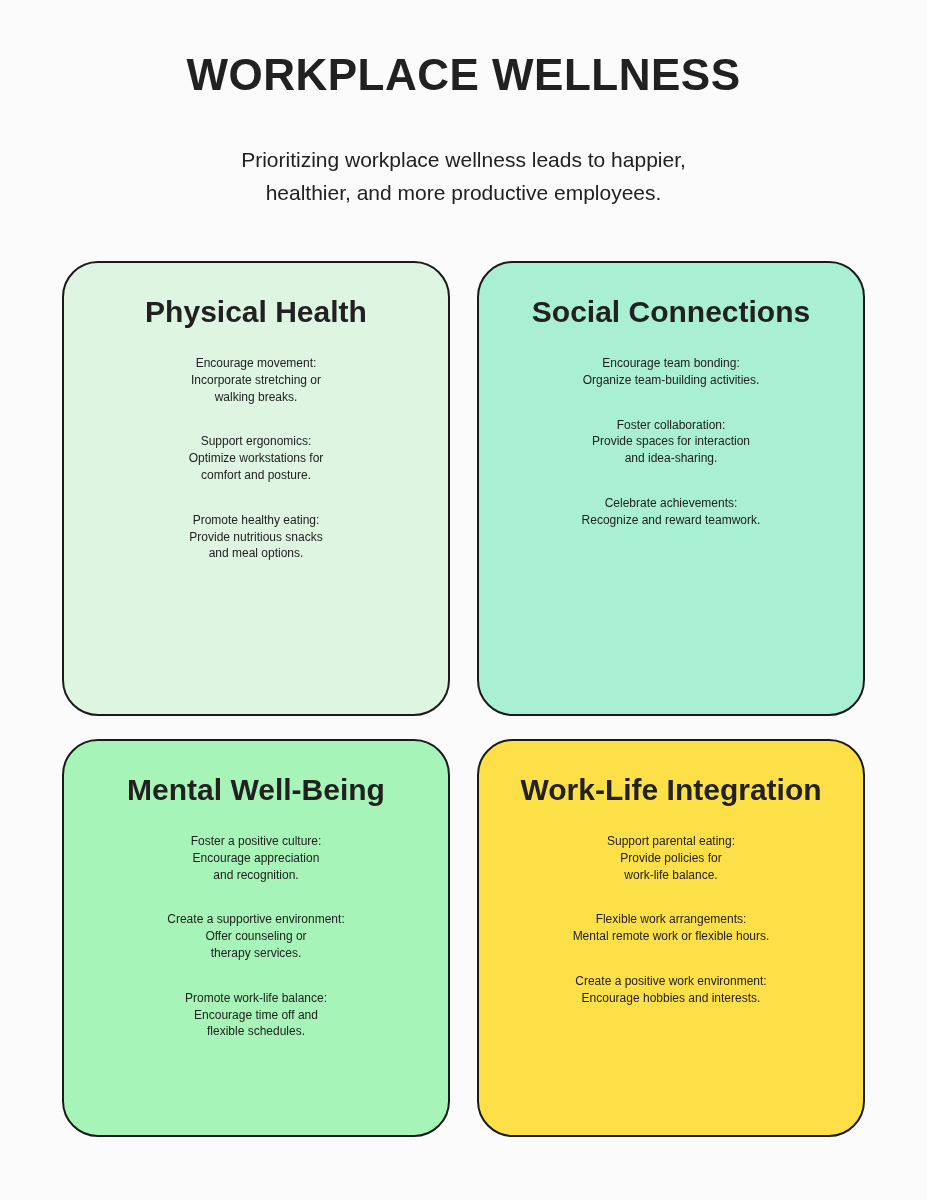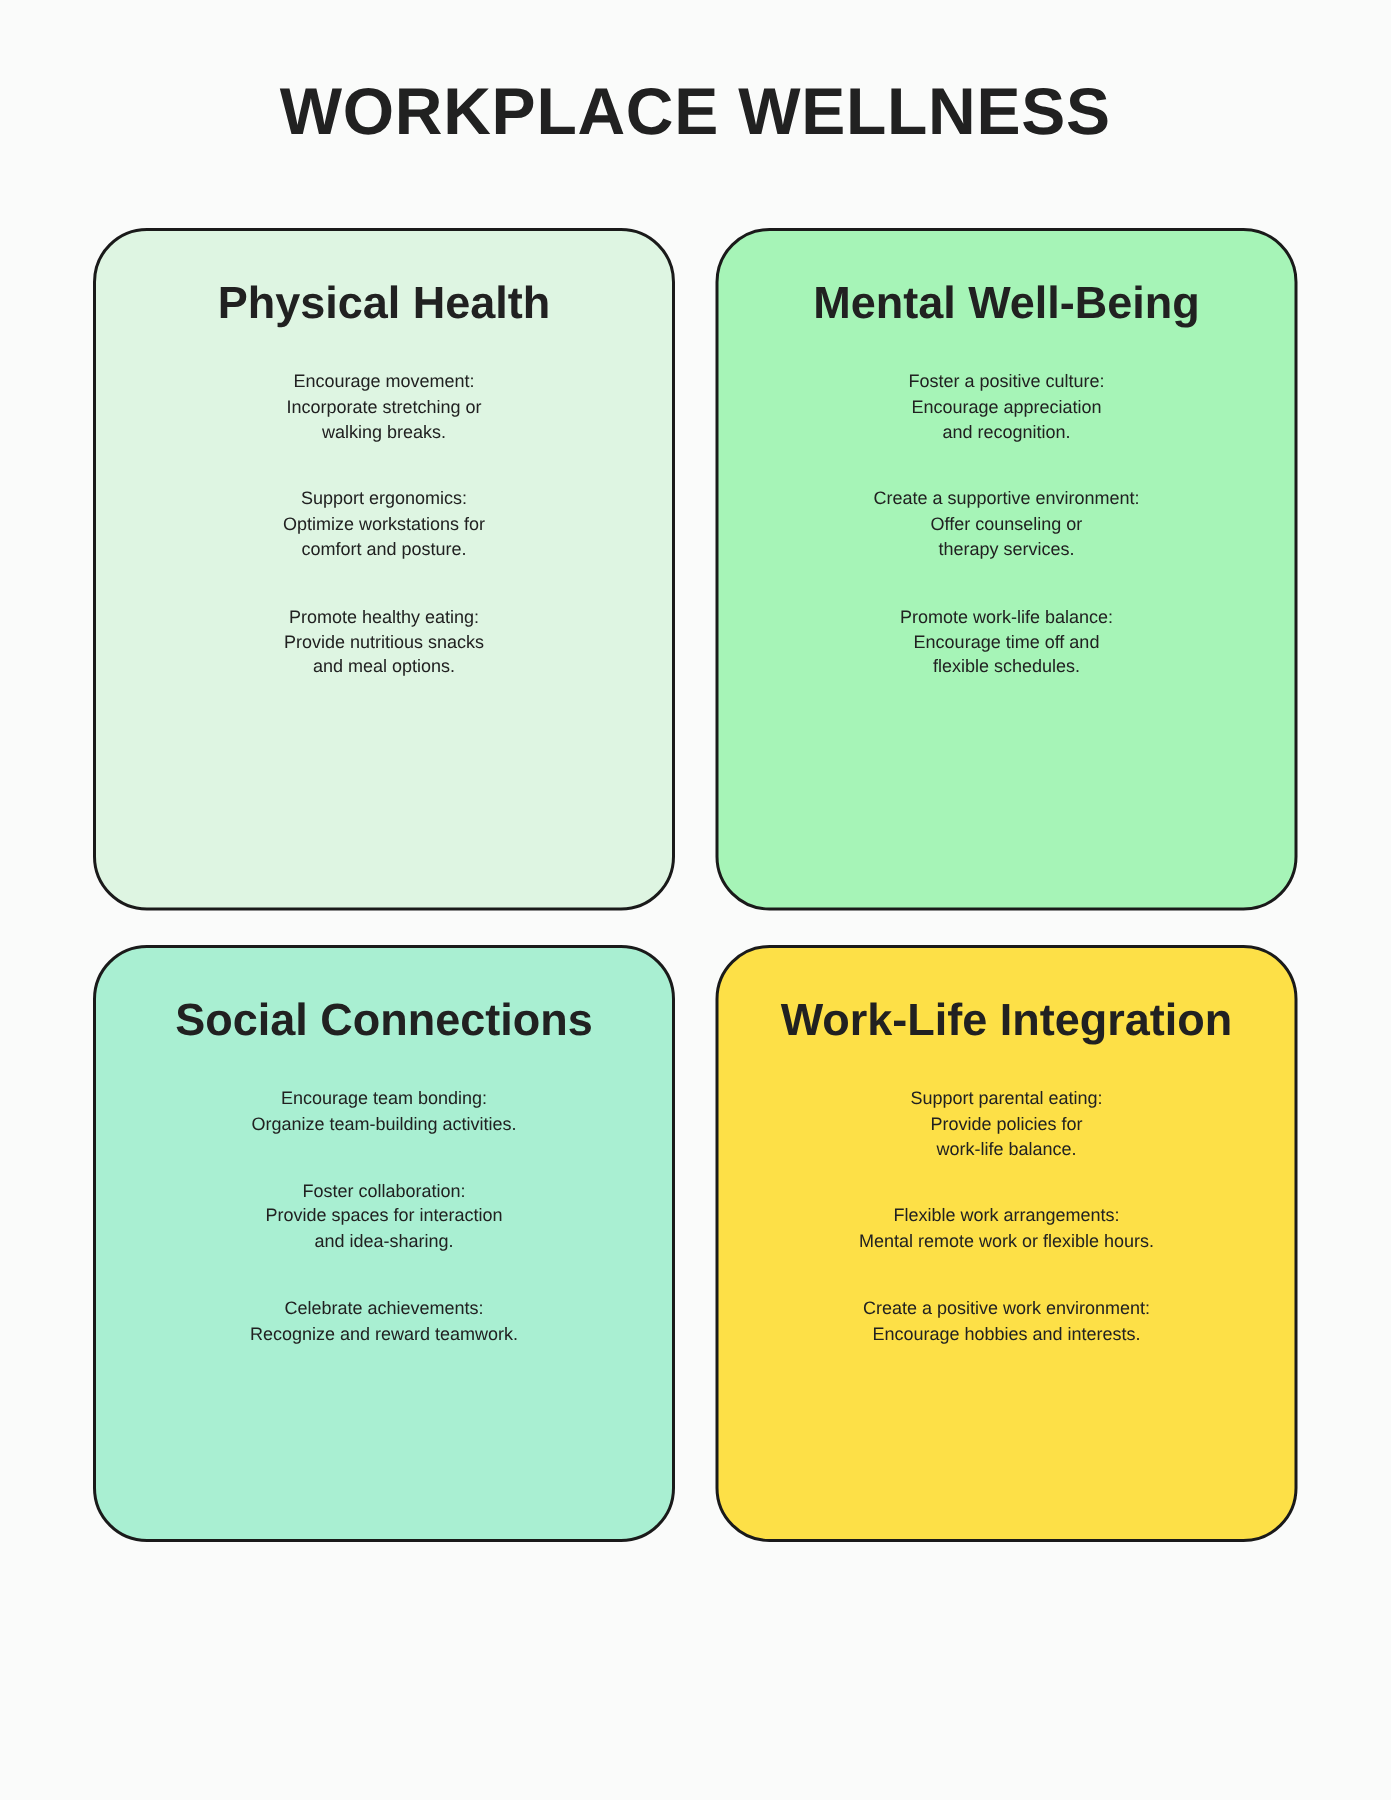--- a/index.html
+++ b/index.html
@@ -54,58 +54,60 @@
   }
   .card p:last-child { margin-bottom: 0; }
 </style>
 </head>
 <body>
 
 <div class="poster" style="background: rgb(250, 251, 250); color: rgb(33, 33, 33);">
 
   <h1 class="page-title">WORKPLACE WELLNESS</h1>
 
+  <p class="subtitle">Prioritizing workplace wellness leads to happier,
+healthier, and more productive employees.</p>
 
   <div class="grid">
 
     <section class="card" style="background: rgb(222, 245, 226); border-color: rgb(26, 26, 26);">
       <h2>Physical Health</h2>
       <p>Encourage movement:
 Incorporate stretching or
 walking breaks.</p>
       <p>Support ergonomics:
 Optimize workstations for
 comfort and posture.</p>
       <p>Promote healthy eating:
 Provide nutritious snacks
 and meal options.</p>
     </section>
 
+    <section class="card" style="background: rgb(169, 239, 210); border-color: rgb(26, 26, 26);">
+      <h2>Social Connections</h2>
+      <p>Encourage team bonding:
+Organize team-building activities.</p>
+      <p>Foster collaboration:
+Provide spaces for interaction
+and idea-sharing.</p>
+      <p>Celebrate achievements:
+Recognize and reward teamwork.</p>
+    </section>
+
     <section class="card" style="background: rgb(166, 244, 183); border-color: rgb(26, 26, 26);">
       <h2>Mental Well-Being</h2>
       <p>Foster a positive culture:
 Encourage appreciation
 and recognition.</p>
       <p>Create a supportive environment:
 Offer counseling or
 therapy services.</p>
       <p>Promote work-life balance:
 Encourage time off and
 flexible schedules.</p>
-    </section>
-
-    <section class="card" style="background: rgb(169, 239, 210); border-color: rgb(26, 26, 26);">
-      <h2>Social Connections</h2>
-      <p>Encourage team bonding:
-Organize team-building activities.</p>
-      <p>Foster collaboration:
-Provide spaces for interaction
-and idea-sharing.</p>
-      <p>Celebrate achievements:
-Recognize and reward teamwork.</p>
     </section>
 
     <section class="card" style="background: #fde047; border-color: rgb(26, 26, 26);">
       <h2>Work-Life Integration</h2>
       <p>Support parental eating:
 Provide policies for
 work-life balance.</p>
       <p>Flexible work arrangements:
 Mental remote work or flexible hours.</p>
       <p>Create a positive work environment:

